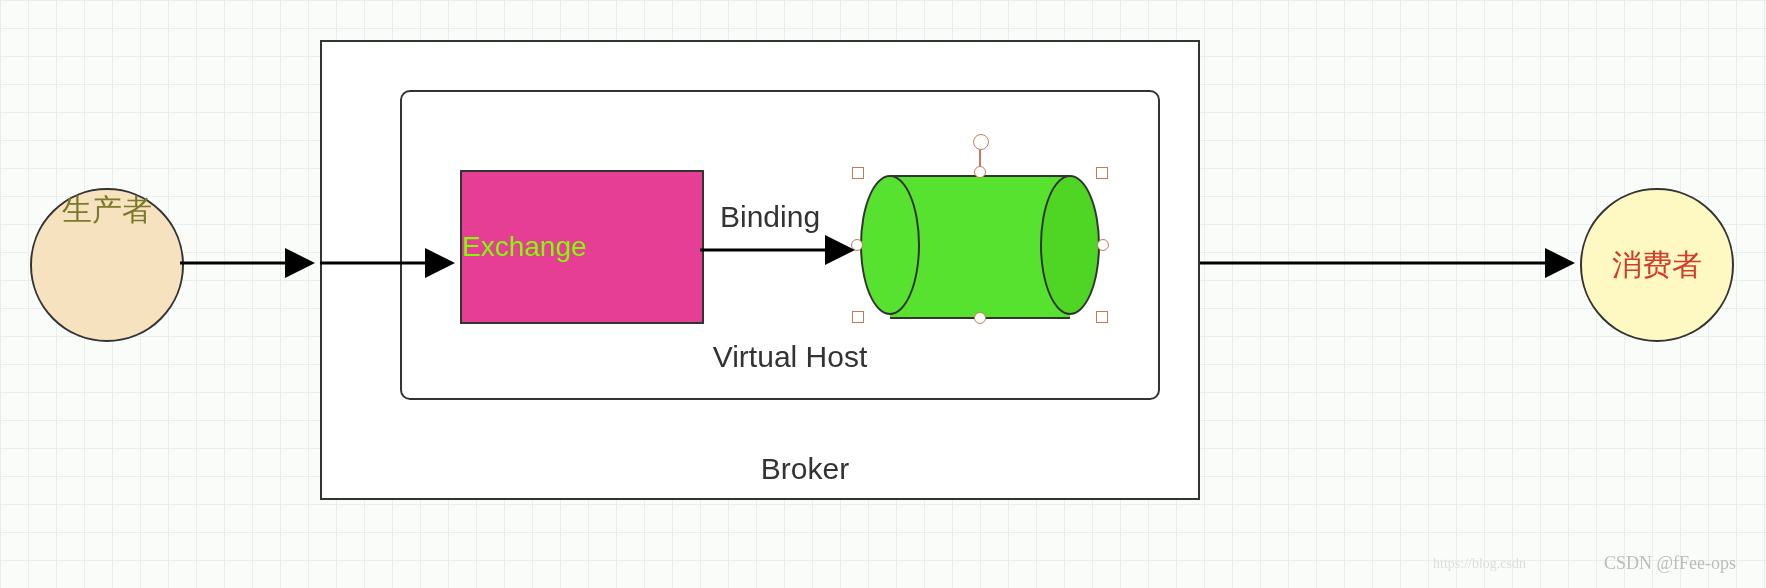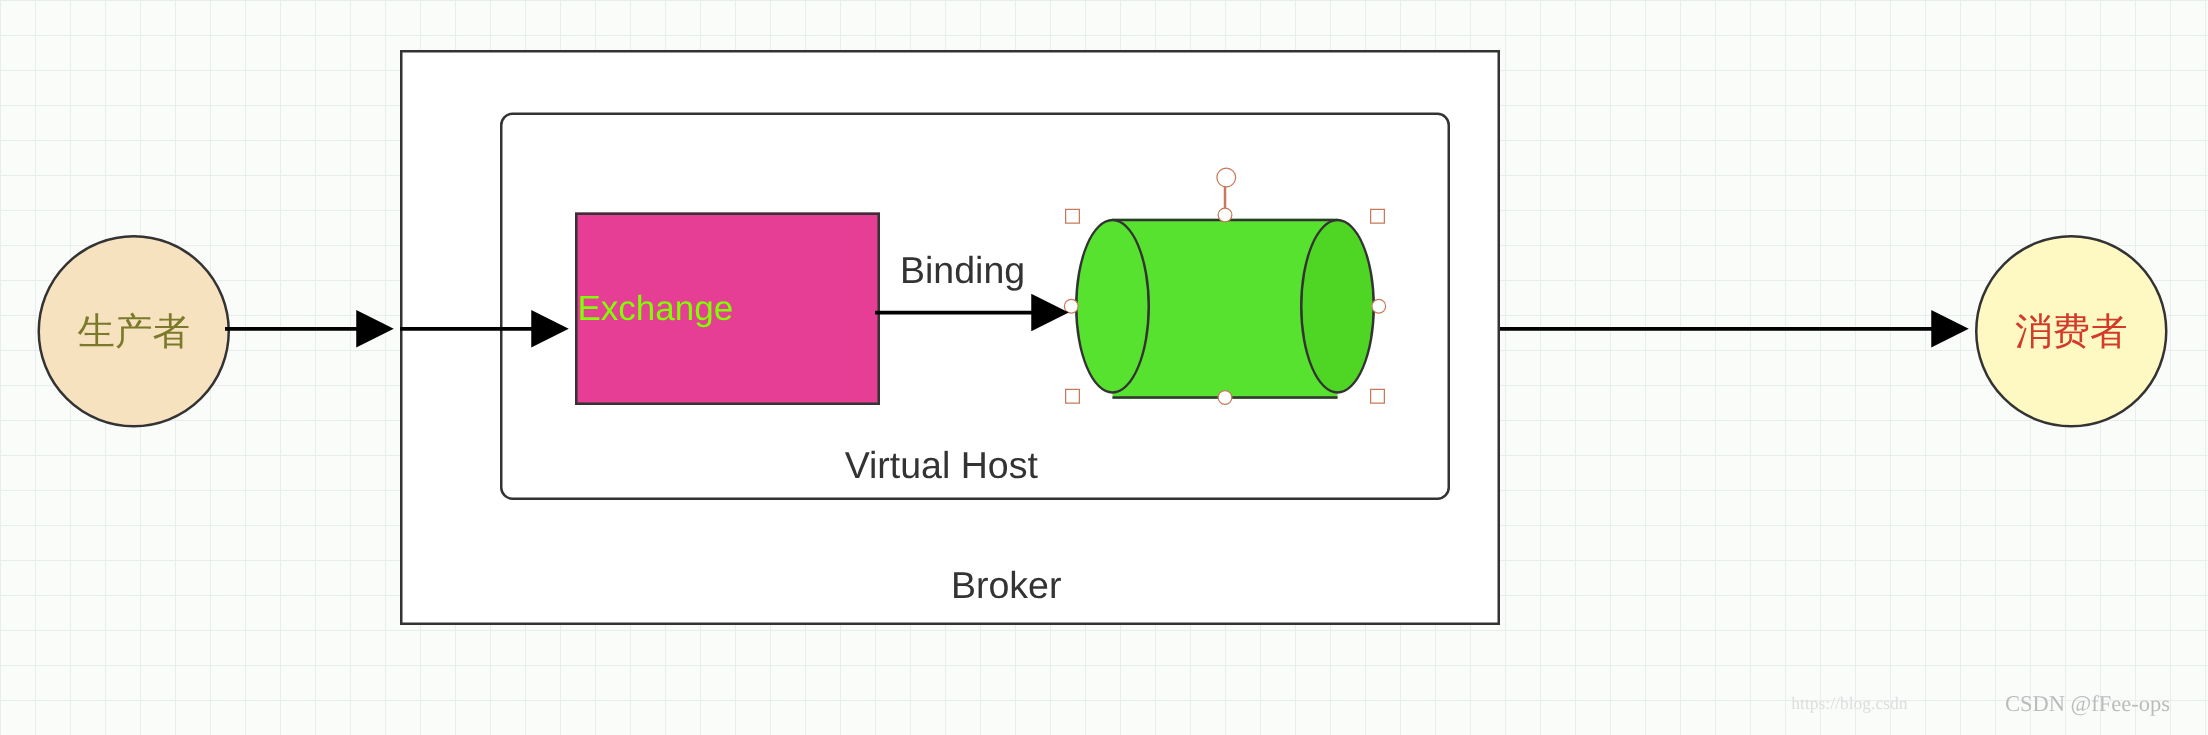--- a/index.html
+++ b/index.html
@@ -29,21 +29,21 @@
   .center-label {
     position: absolute;
     left: 0; right: 0;
     text-align: center;
   }
   #producer {
     width: 150px; height: 150px;
     border-radius: 50%;
     border: 2px solid #333;
     background: #f7e2c0;
-    display: flex; align-items: center; justify-content: center;
+    display: flex; justify-content: center;
     font-size: 30px;
     color: #7a7a2a;
   }
   #consumer {
     width: 150px; height: 150px;
     border-radius: 50%;
     border: 2px solid #333;
     background: #fef9c3;
     display: flex; align-items: center; justify-content: center;
     font-size: 30px;
@@ -131,21 +131,21 @@
 <div id="producer" class="abs" style="left:30px; top:188px;">
   <span>生产者</span>
 </div>
 
 <div class="abs box" style="left:320px; top:40px; width:880px; height:460px;">
 </div>
 <div class="abs label center-label" style="left:320px; width:970px; top:452px;">Broker</div>
 
 <div class="abs box" style="left:400px; top:90px; width:760px; height:310px; border-radius:10px;">
 </div>
-<div class="abs label center-label" style="left:400px; width:706px; top:356px;">Virtual Host</div>
+<div class="abs label center-label" style="left:400px; width:706px; top:340px;padding-left:37px;">Virtual Host</div>
 
 <div id="exchange" class="abs" style="left:460px; top:170px; width:240px; height:150px;">
   <span>Exchange</span>
 </div>
 
 <div class="abs label" style="left:720px; top:200px;">Binding</div>
 
 <div id="queue-wrap" class="abs" style="left:860px; top:175px; width:240px; height:140px;">
   <div class="cyl-body"></div>
   <div class="cyl-left"></div>

